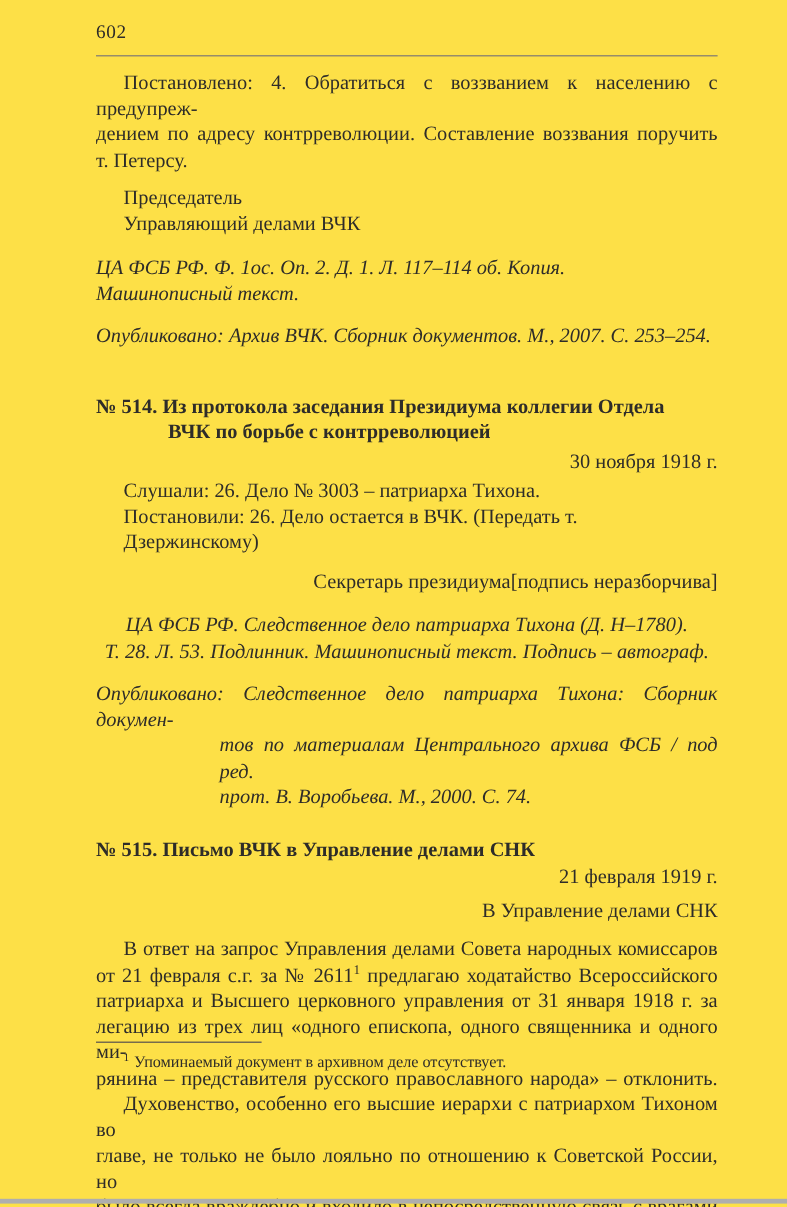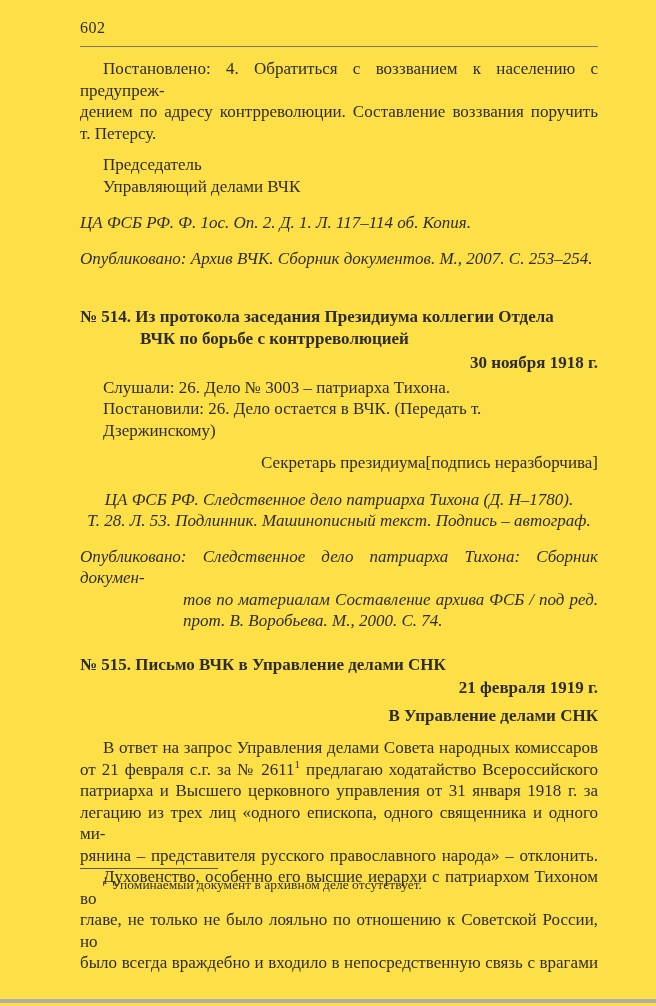--- a/index.html
+++ b/index.html
@@ -15,21 +15,21 @@
   }
   .content { padding: 18px 58px 0 80px; }
   .pagenum { font-size: 16px; line-height: 20px; letter-spacing: 0.5px; }
   .header-rule { border: none; border-top: 1.5px solid #7d7974; margin: 8px 0 0 0; }
 
   .bl { font-size: 17px; line-height: 21.5px; }          
   .j  { text-align: justify; text-align-last: justify; } 
   .ind { text-indent: 23px; }                            
   .it { font-style: italic; }
   .bold { font-weight: bold; }
-  .right { text-align: right; font-weight: bold; }
+  .right { text-align: right; }
   .ml60 { margin-left: 60px; }
   .ml103 { margin-left: 103px; }
 
   .par-resolution { margin-top: 11px; }
   .sig-block { margin-top: 10px; margin-left: 23px; }
   .archive-1 { margin-top: 15px; }
   .published-1 { margin-top: 14px; }
 
   .h514 { margin-top: 37px; }
   .date-514 { margin-top: 3px; }
@@ -68,20 +68,21 @@
       <div class="bl">т. Петерсу.</div>
     </div>
 
     <div class="sig-block">
       <div class="bl">Председатель</div>
       <div class="bl">Управляющий делами ВЧК</div>
     </div>
 
     <div class="archive-1">
       <div class="bl it">ЦА ФСБ РФ. Ф. 1ос. Оп. 2. Д. 1. Л. 117–114 об. Копия.</div>
+      <div class="bl it">Машинописный текст.</div>
     </div>
 
     <div class="published-1">
       <div class="bl it">Опубликовано: Архив ВЧК. Сборник документов. М., 2007. С. 253–254.</div>
     </div>
 
     <div class="h514">
       <div class="bl bold">№ 514. Из протокола заседания Президиума коллегии Отдела</div>
       <div class="bl bold ml60">ВЧК по борьбе с контрреволюцией</div>
     </div>
@@ -98,21 +99,21 @@
       <span class="bl">[подпись неразборчива]</span>
     </div>
 
     <div class="archive-2">
       <div class="bl it">ЦА ФСБ РФ. Следственное дело патриарха Тихона (Д. Н–1780).</div>
       <div class="bl it">Т. 28. Л. 53. Подлинник. Машинописный текст. Подпись – автограф.</div>
     </div>
 
     <div class="published-2">
       <div class="bl it j">Опубликовано: Следственное дело патриарха Тихона: Сборник докумен-</div>
-      <div class="bl it j ml103">тов по материалам Составление архива ФСБ / под ред.</div>
+      <div class="bl it j ml103">тов по материалам Центрального архива ФСБ / под ред.</div>
       <div class="bl it ml103">прот. В. Воробьева. М., 2000. С. 74.</div>
     </div>
 
     <div class="bl bold h515">№ 515. Письмо ВЧК в Управление делами СНК</div>
     <div class="bl right date-515">21 февраля 1919 г.</div>
     <div class="bl right addressee">В Управление делами СНК</div>
 
     <div class="par-515-1">
       <div class="bl j ind">В ответ на запрос Управления делами Совета народных комиссаров</div>
       <div class="bl j"><span>от 21 февраля с.г. за № 2611</span><sup>1</sup><span> предлагаю ходатайство Всероссийского</span></div>

